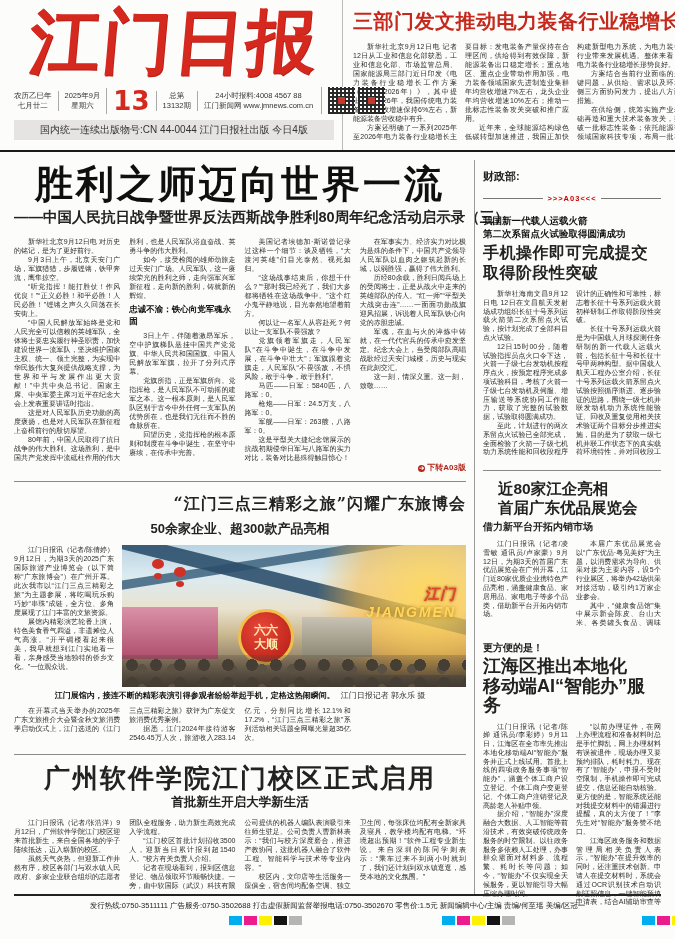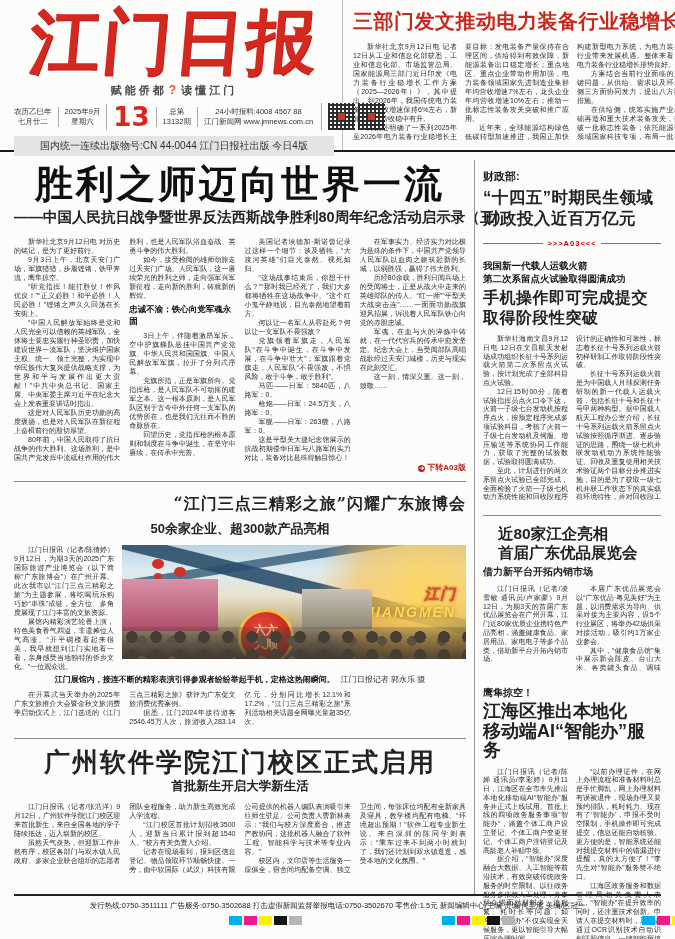--- a/index.html
+++ b/index.html
@@ -52,21 +52,21 @@
   .main-article .subtitle { font-size:14.5px; font-weight:700; text-align:center; margin:2px 0 10px; white-space:nowrap; }
   .main-article .body { column-count:4; column-gap:9px; column-fill:auto; height:236px; overflow:hidden; position:relative; }
   .inline-subhead { font-size:8.5px; font-weight:700; margin:4px 0 3px; color:#111; }
   .turn-tag { position:absolute; right:0; bottom:0; background:#fcfcfa; color:#b5251a; font-size:8px; font-weight:700; padding:1px 0 0 6px; }
   .turn-tag .dot { display:inline-block; width:7px; height:7px; border-radius:50%; background:#b5251a; color:#fff; font-size:6px; line-height:7px; text-align:center; margin-right:2px; vertical-align:0; }
   
   .expo h2 { font-family:"DejaVu Serif", serif; font-weight:700; font-size:16px; line-height:28px; text-align:right; letter-spacing:1px; margin:4px 0 2px; white-space:nowrap; }
   .expo .sub { font-size:13px; font-weight:700; text-align:center; margin:1px 0 7px; }
   .expo-row { display:flex; gap:8px; }
   .expo-lead { width:100px; flex:none; }
-  .photo { flex:1; height:114px; position:relative; overflow:hidden; background:
+  .photo { flex:1; height:142px; position:relative; overflow:hidden; background:
       linear-gradient(180deg,#b9d3e2 0%, #dcebf1 22%, #e9e2cf 45%, #cdbb92 62%, #97866a 80%, #5f574b 100%); }
   .beam-a { position:absolute; width:460px; height:15px; background:#2c4f6b; top:34px; left:-50px; transform:rotate(14deg); opacity:.9; }
   .beam-b { position:absolute; width:460px; height:9px;  background:#3c617e; top:4px;  left:-30px; transform:rotate(-9deg); opacity:.85; }
   .glow-r { position:absolute; right:0; top:0; width:170px; height:130px;
       background:radial-gradient(circle at 78% 38%, rgba(255,216,90,.95), rgba(255,186,60,.55) 45%, rgba(255,186,60,0) 72%); }
   .jm-sign { position:absolute; right:10px; top:40px; text-align:right; font-style:italic; font-weight:700; }
   .jm-sign .cn { color:#e4432f; font-size:15px; text-shadow:0 0 3px #7c2b12; letter-spacing:1px; }
   .jm-sign .en { color:#ffd75e; font-size:14px; letter-spacing:2px; text-shadow:0 0 4px #a87414; }
   .booth-l { position:absolute; left:0; bottom:28px; width:96px; height:52px; background:linear-gradient(#da92a8,#ae4e6c); }
   .booth-m { position:absolute; left:180px; bottom:30px; width:70px; height:40px; background:linear-gradient(#c8c3b4,#8d8774); }
@@ -115,23 +115,20 @@
   .g1{left:215px}.g2{left:428px}.g3{left:628px}
 </style>
 </head>
 <body>
 
 <div class="page">
 
   <header class="topbar">
     <div class="masthead">
       <div class="logo">江门日报</div>
-      <div class="tagline">
-        <span>赋能侨都</span><span class="mark">?</span><span>读懂江门</span>
-      </div>
       <div class="date-row">
         <div class="date-cell">
           <div>农历乙巳年</div>
           <div>七月廿二</div>
         </div>
         <div class="date-cell">
           <div>2025年9月</div>
           <div>星期六</div>
         </div>
         <div class="date-cell">
@@ -261,24 +258,20 @@
       </section>
 
     </div>
 
     <div class="v-rule"></div>
 
     <aside class="right-zone">
 
       <section class="fiscal">
         <div class="kicker">财政部:</div>
-        <h3>
-          <div>“十四五”时期民生领域</div>
-          <div>财政投入近百万亿元</div>
-        </h3>
         <div class="jump-line">
           <span class="jl-rule"></span>
           <span class="jl-text">&gt;&gt;&gt;A03&lt;&lt;&lt;</span>
           <span class="jl-rule"></span>
         </div>
       </section>
 
       <section class="rocket">
         <div class="kicker">
           <div>我国新一代载人运载火箭</div>
@@ -305,21 +298,21 @@
         </h3>
         <div class="sub">借力新平台开拓内销市场</div>
         <div class="twocol">
             <p>江门日报讯（记者/凌雪敏 通讯员/卢家豪）9月12日，为期3天的首届广东优品展览会在广州开幕，江门近80家优质企业携特色产品亮相，涵盖健康食品、家居用品、家电电子等多个品类，借助新平台开拓内销市场。</p>
             <p>本届广东优品展览会以“广东优品·粤见美好”为主题，以消费需求为导向、供采对接为主要内容，设5个行业展区，将举办42场供采对接活动，吸引约1万家企业参会。</p>
             <p>其中，“健康食品馆”集中展示新会陈皮、台山大米、各类罐头食品、调味品、水产制品等侨乡特色产品；“家电电子馆”汇聚了金羚等“江字号”科技电器，金莱特智能科技、贝尔斯顿电器等知名品牌，展示智能家居、小家电等领域的最新成果，全面呈现“江门制造”的硬实力与文化内涵。</p>
           </div>
       </section>
 
       <section class="ai">
-        <div class="kicker">鹰隼掠空！</div>
+        <div class="kicker">更方便的是！</div>
         <h3>
           <div>江海区推出本地化</div>
           <div>移动端AI“智能办”服务</div>
         </h3>
         <div class="twocol">
             <p>江门日报讯（记者/陈婵 通讯员/李彩婷）9月11日，江海区在全市率先推出本地化移动端AI“智能办”服务并正式上线试用。首批上线的四项政务服务事项“智能办”，涵盖个体工商户设立登记、个体工商户变更登记、个体工商户注销登记及高龄老人补贴申领。</p>
             <p>据介绍，“智能办”深度融合大数据、人工智能等前沿技术，有效突破传统政务服务的时空限制。以往政务服务多依赖人工处理，办事群众需面对材料多、流程繁、耗时长等问题；如今，“智能办”不仅实现全天候服务，更以智能引导大幅压缩办理时间。</p>
             <p>“以前办理证件，在网上办理流程和准备材料时总是手忙脚乱，网上办理材料有误被退件，现场办理又要预约排队，耗时耗力。现在有了‘智能办’，申报不受时空限制，手机操作即可完成提交，信息还能自动核验。更方便的是，智能系统还能对我提交材料中的错漏进行提醒，真的太方便了！”李先生对“智能办”服务赞不绝口。</p>
             <p>江海区政务服务和数据管理局相关负责人表示，“智能办”在提升效率的同时，还注重技术创新。申请人在提交材料时，系统会通过OCR识别技术自动识别证照信息，一键智能预填申请表，结合AI辅助审查等技术手段，全流程智能引导，助力政务服务提质增效。</p>
           </div>

